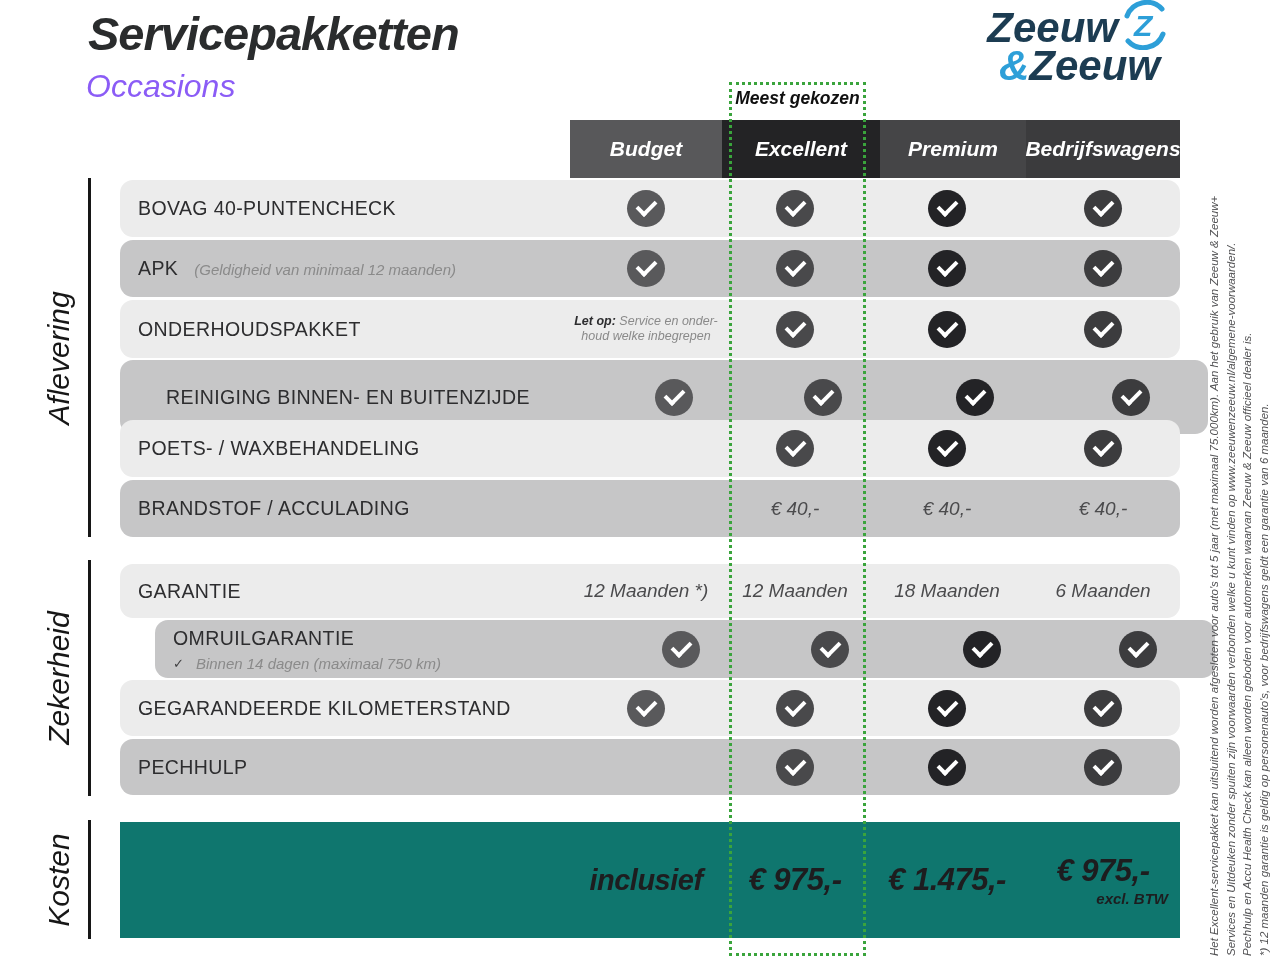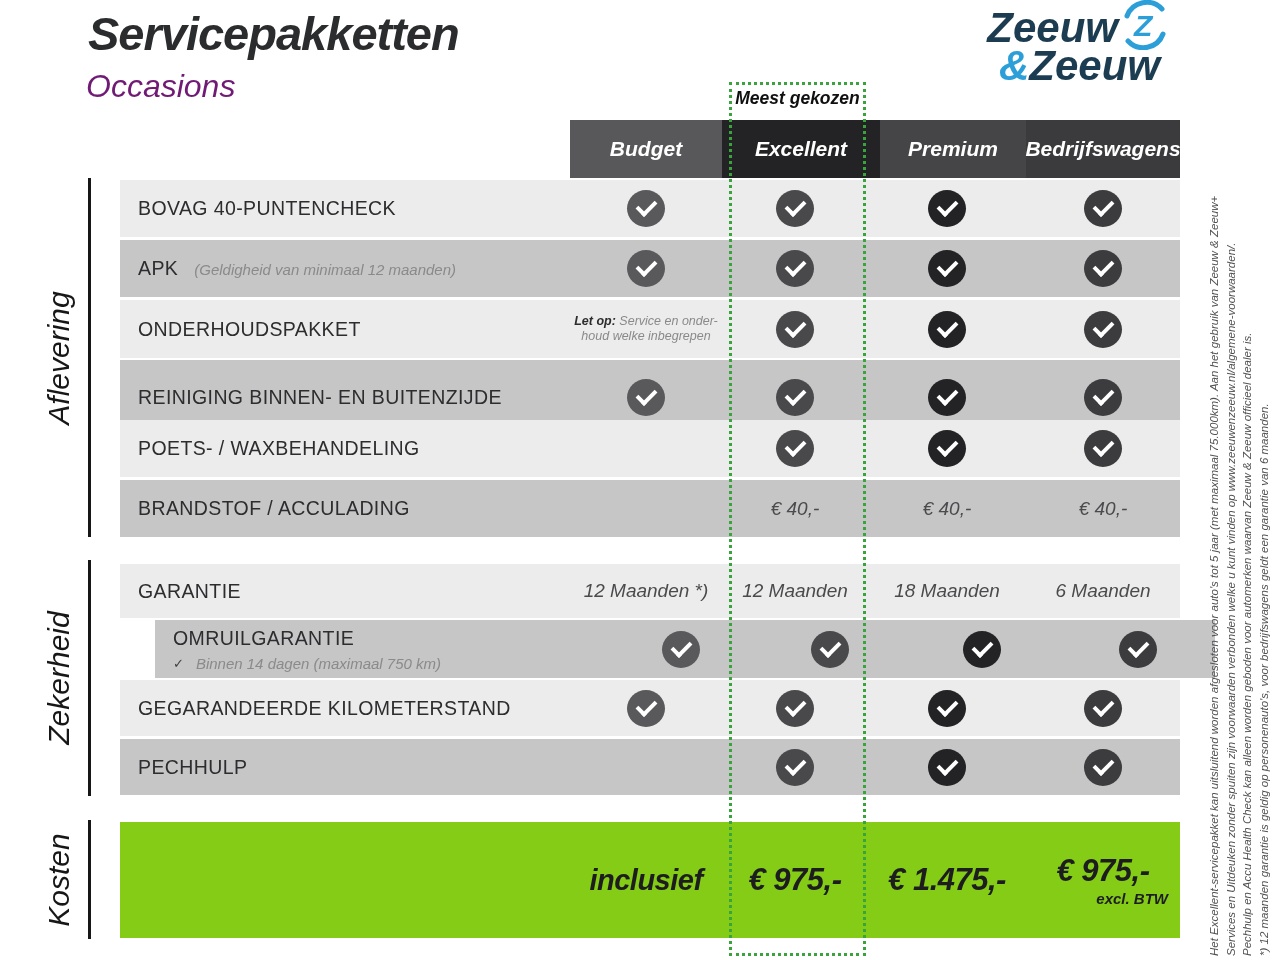--- a/index.html
+++ b/index.html
@@ -6,55 +6,55 @@
   body{
     width:1280px;height:960px;position:relative;background:#ffffff;
     font-family:"Liberation Sans", sans-serif;overflow:hidden;color:#2d2d2f;
   }
   
   .title{
     position:absolute;left:88px;top:6px;font-size:47px;font-weight:bold;font-style:italic;
     color:#2a2c2d;letter-spacing:-1px;
   }
   .subtitle{
-    position:absolute;left:86px;top:68px;font-size:32px;font-style:italic;color:#701a75;
+    position:absolute;left:86px;top:68px;font-size:32px;font-style:italic;color:#8b5cf6;
   }
   .logo{position:absolute;left:980px;top:6px;width:190px;font-style:italic;font-weight:bold;text-align:right;}
   .logo-line1{display:flex;justify-content:flex-end;align-items:center;font-size:42px;color:#1c3c52;line-height:44px;}
   .logo-line2{font-size:42px;color:#1c3c52;line-height:40px;margin-top:-4px;padding-right:10px;}
   .logo-amp{color:#2d9fd8;}
   .z-icon{margin-left:2px;margin-top:-6px;}
   
   .hdrwrap{position:absolute;left:570px;top:120px;width:704px;height:58px;display:flex;}
   .hdr{display:flex;align-items:center;justify-content:center;color:#fff;font-style:italic;font-weight:bold;font-size:21px;}
   .hdr.h0{width:152px;background:#58585a;}
   .hdr.h1{width:146px;background:#454547;}
   .hdr.h2{width:158px;background:#232325;}
   .hdr.h3{width:154px;background:#3b3b3d;}
   
-  .row{position:absolute;left:120px;width:1060px;display:flex;align-items:center;}
+  .row{position:absolute;left:120px;width:1060px;display:flex;align-items:center;border-radius:13px;}
   .light{background:#ececec;}
   .dark{background:#c6c6c7;}
   .lbl{width:450px;box-sizing:border-box;padding-left:18px;font-size:19.5px;letter-spacing:.4px;color:#2d2d2f;}
   .lbl .inline-note{font-size:15px;font-style:italic;color:#8a8a8a;letter-spacing:0;margin-left:16px;}
   .lbl-col{display:flex;flex-direction:column;justify-content:center;align-items:flex-start;}
   .sub-line{font-size:15px;font-style:italic;color:#8a8a8a;letter-spacing:0;margin-top:5px;display:flex;align-items:center;}
   .small-check{font-family:"DejaVu Sans", sans-serif;font-style:normal;color:#3f3f41;font-size:13px;margin-right:12px;}
   .cell{display:flex;align-items:center;justify-content:center;flex-direction:column;}
   .c0{width:152px;} .c1{width:146px;} .c2{width:158px;} .c3{width:154px;}
   .val{font-style:italic;color:#4b4b4d;font-size:19px;}
   
   .check{width:38px;height:37px;border-radius:50%;display:flex;align-items:center;justify-content:center;}
   .check::after{content:"";display:block;width:15px;height:8px;border-left:4px solid #fff;border-bottom:4px solid #fff;transform:rotate(-45deg);margin-top:-5px;}
   .ck0{background:#59595b;} .ck1{background:#49494b;} .ck2{background:#232326;} .ck3{background:#3c3c3e;}
   
   .budget-note{font-size:12.5px;font-style:italic;color:#8a8a8a;text-align:center;line-height:15px;}
   .budget-note b{color:#2d2d2f;}
   
-  .kosten-band{position:absolute;left:120px;top:822px;width:1060px;height:116px;background:#84cc16;display:flex;align-items:center;justify-content:center;}
+  .kosten-band{position:absolute;left:120px;top:822px;width:1060px;height:116px;background:#0f766e;display:flex;align-items:center;justify-content:center;}
   .kosten-spacer{width:450px;}
   .kosten-cell{display:flex;flex-direction:column;align-items:center;justify-content:center;}
   .price{font-size:31px;font-weight:bold;font-style:italic;color:#1d1d1f;letter-spacing:-.5px;}
   .price-note{font-size:15px;font-weight:bold;font-style:italic;color:#1d1d1f;width:100%;text-align:right;box-sizing:border-box;padding-right:12px;margin-top:1px;}
   
   .dotted{position:absolute;left:729px;top:82px;width:131px;height:868px;border:3px dotted #3aa43c;pointer-events:none;z-index:6;}
   .meest{position:absolute;left:729px;top:88px;width:137px;text-align:center;font-style:italic;font-weight:bold;font-size:17.5px;color:#101010;z-index:7;}
   
   .secline{position:absolute;left:88px;width:3px;background:#171717;}
   .seclabel{position:absolute;left:34px;width:50px;display:flex;align-items:center;justify-content:center;}
@@ -139,21 +139,21 @@
       <span class="check ck1"></span>
     </div>
   <div class="cell c2">
       <span class="check ck2"></span>
     </div>
   <div class="cell c3">
       <span class="check ck3"></span>
     </div>
 </div>
 
-<div class="row dark" style="top:360px;height:74px;">
+<div class="row dark" style="top:360px;height:74px;padding-left:28px;">
   <div class="lbl">REINIGING BINNEN- EN BUITENZIJDE</div>
   <div class="cell c0">
       <span class="check ck0"></span>
     </div>
   <div class="cell c1">
       <span class="check ck1"></span>
     </div>
   <div class="cell c2">
       <span class="check ck2"></span>
     </div>

